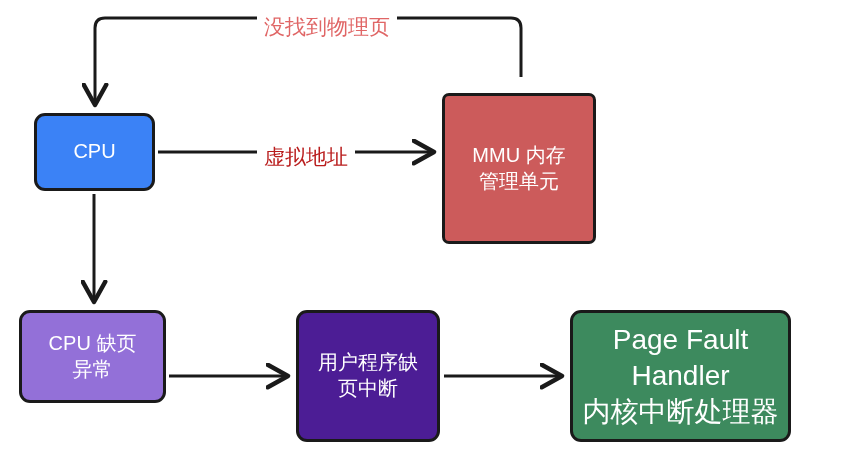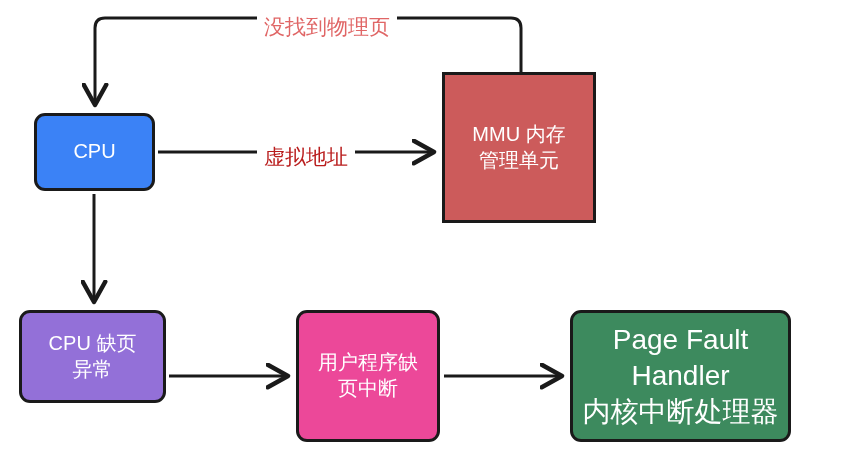--- a/index.html
+++ b/index.html
@@ -41,32 +41,33 @@
   }
   .rounded { border-radius: 11px; }
   .square  { border-radius: 0px; }
 
   #node-cpu {
     left: 34px;  top: 113px;  width: 121px; height: 78px;
     background: #3b82f6;
     font-size: 20px;
   }
   #node-mmu {
-    left: 442px; top: 72px;   width: 154px; height: 151px;
+    left: 442px; top: 93px;   width: 154px; height: 151px;
     background: #cc5b5b;
     font-size: 20px;
+    border-radius: 7px;
   }
   #node-cpu-fault {
     left: 19px;  top: 310px;  width: 147px; height: 93px;
     background: #9370d8;
     font-size: 20px;
   }
   #node-user-fault {
     left: 296px; top: 310px;  width: 144px; height: 132px;
-    background: #ec4899;
+    background: #4c1d95;
     font-size: 20px;
   }
   #node-handler {
     left: 570px; top: 310px;  width: 221px; height: 132px;
     background: #3d8a5e;
     font-size: 28px;
   }
 
   .edge-label {
     position: absolute;

